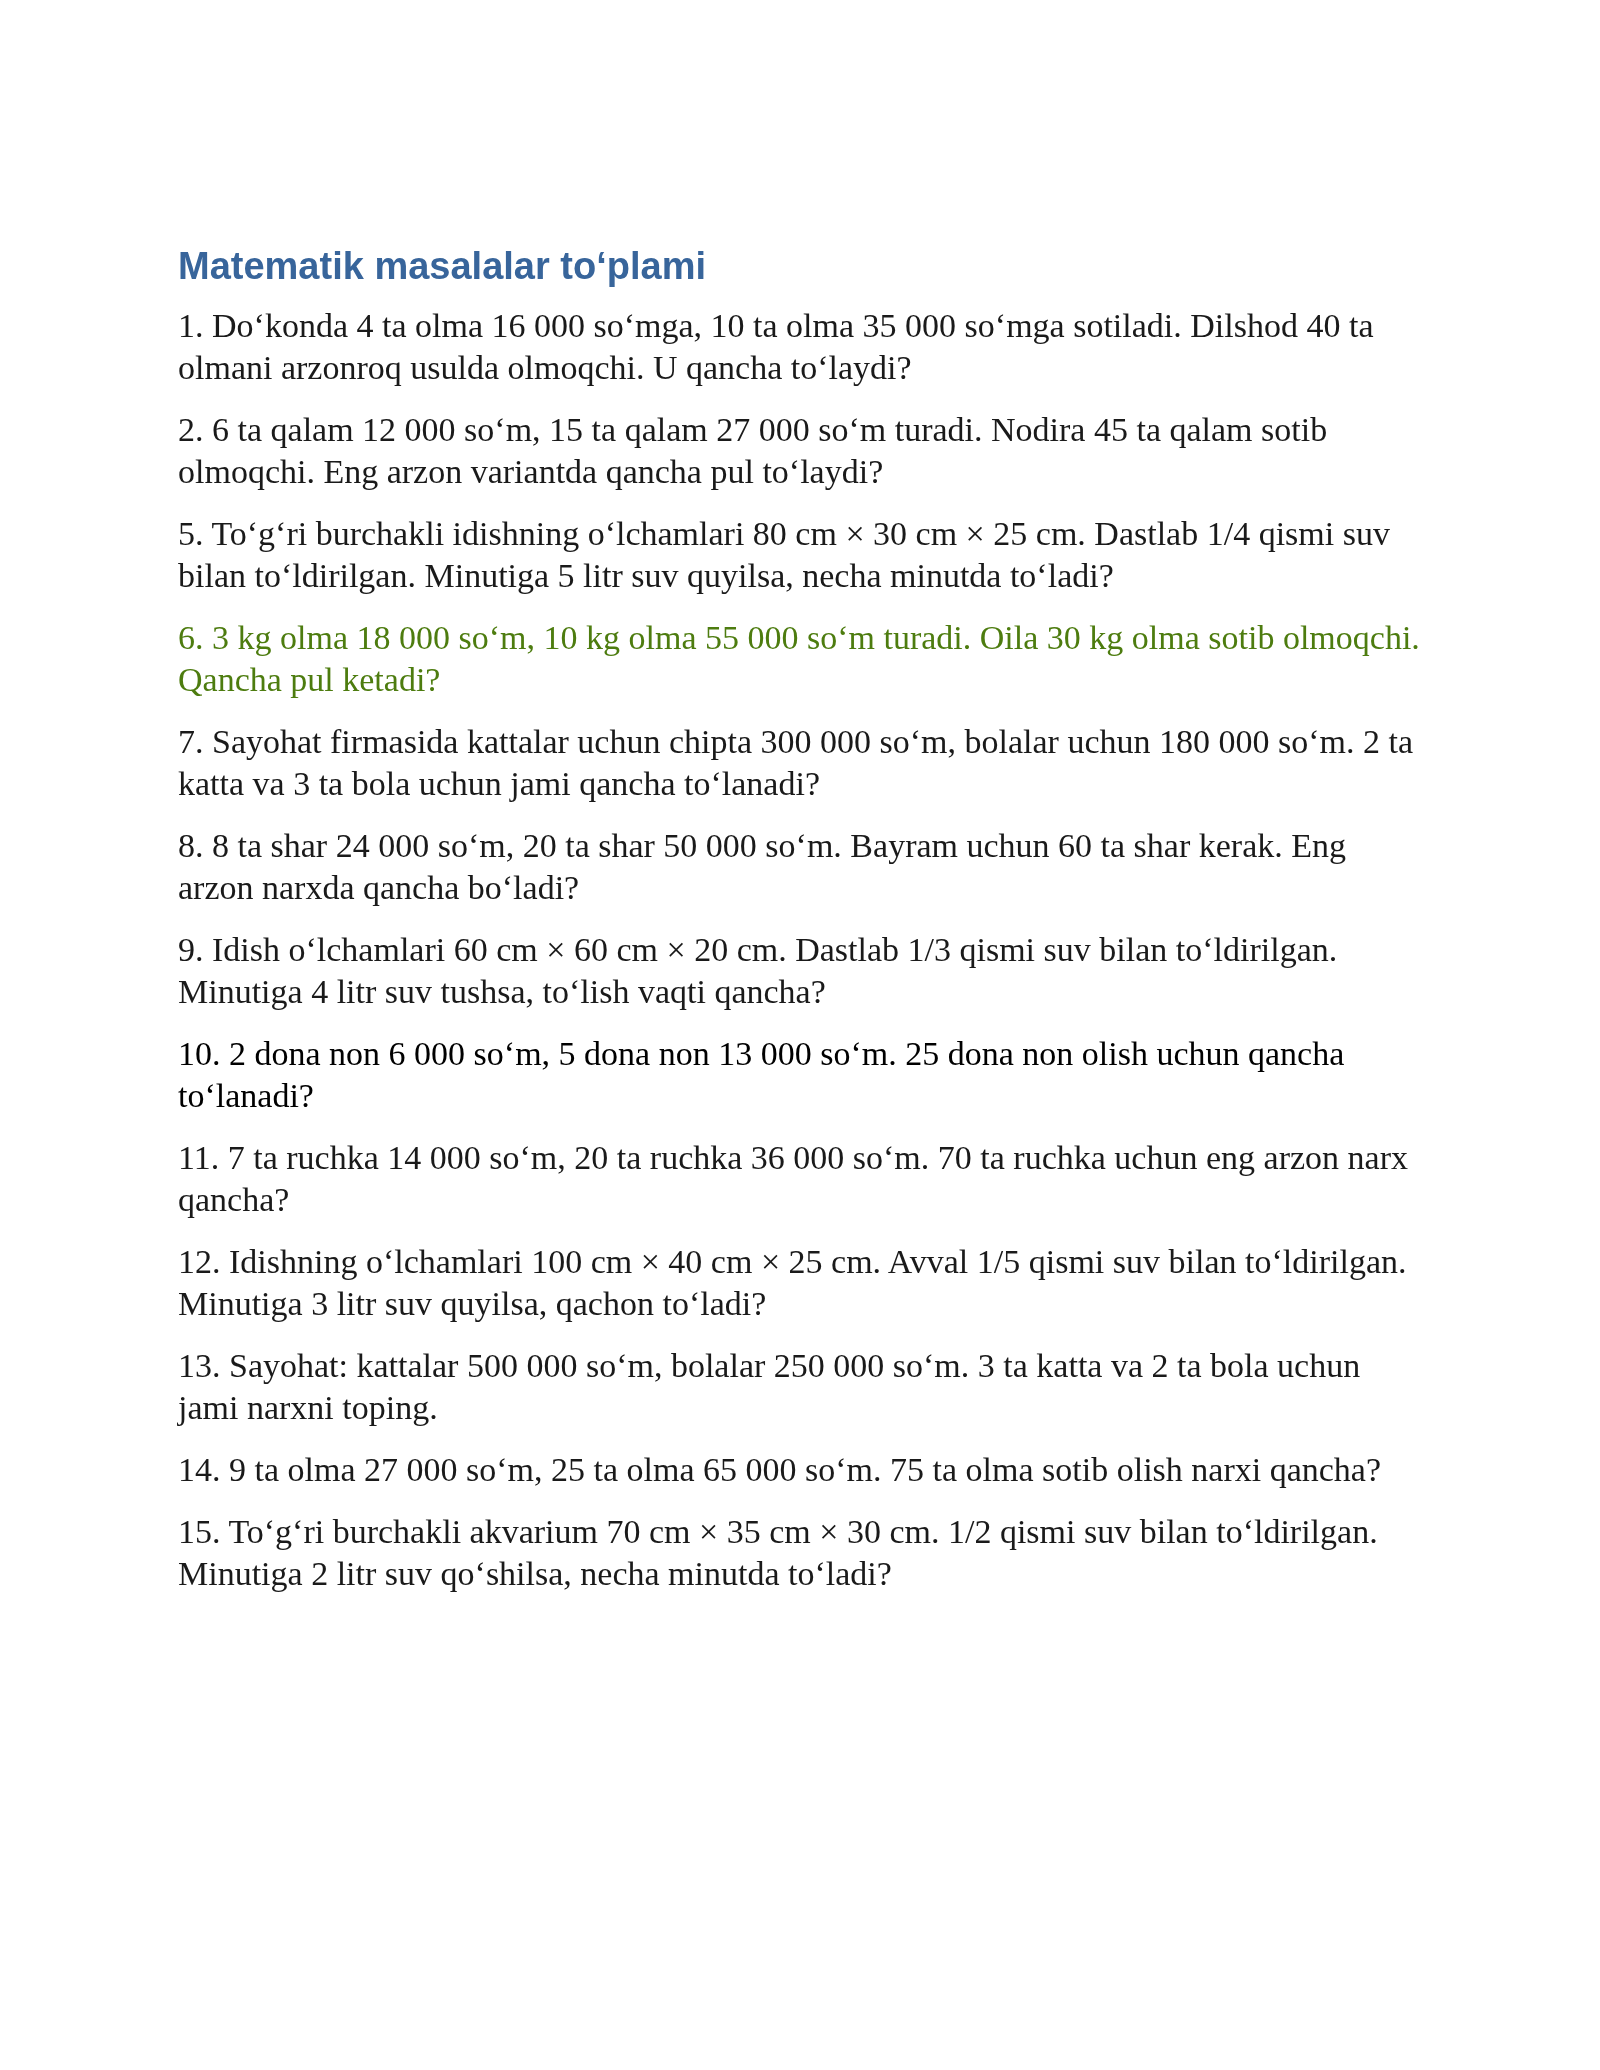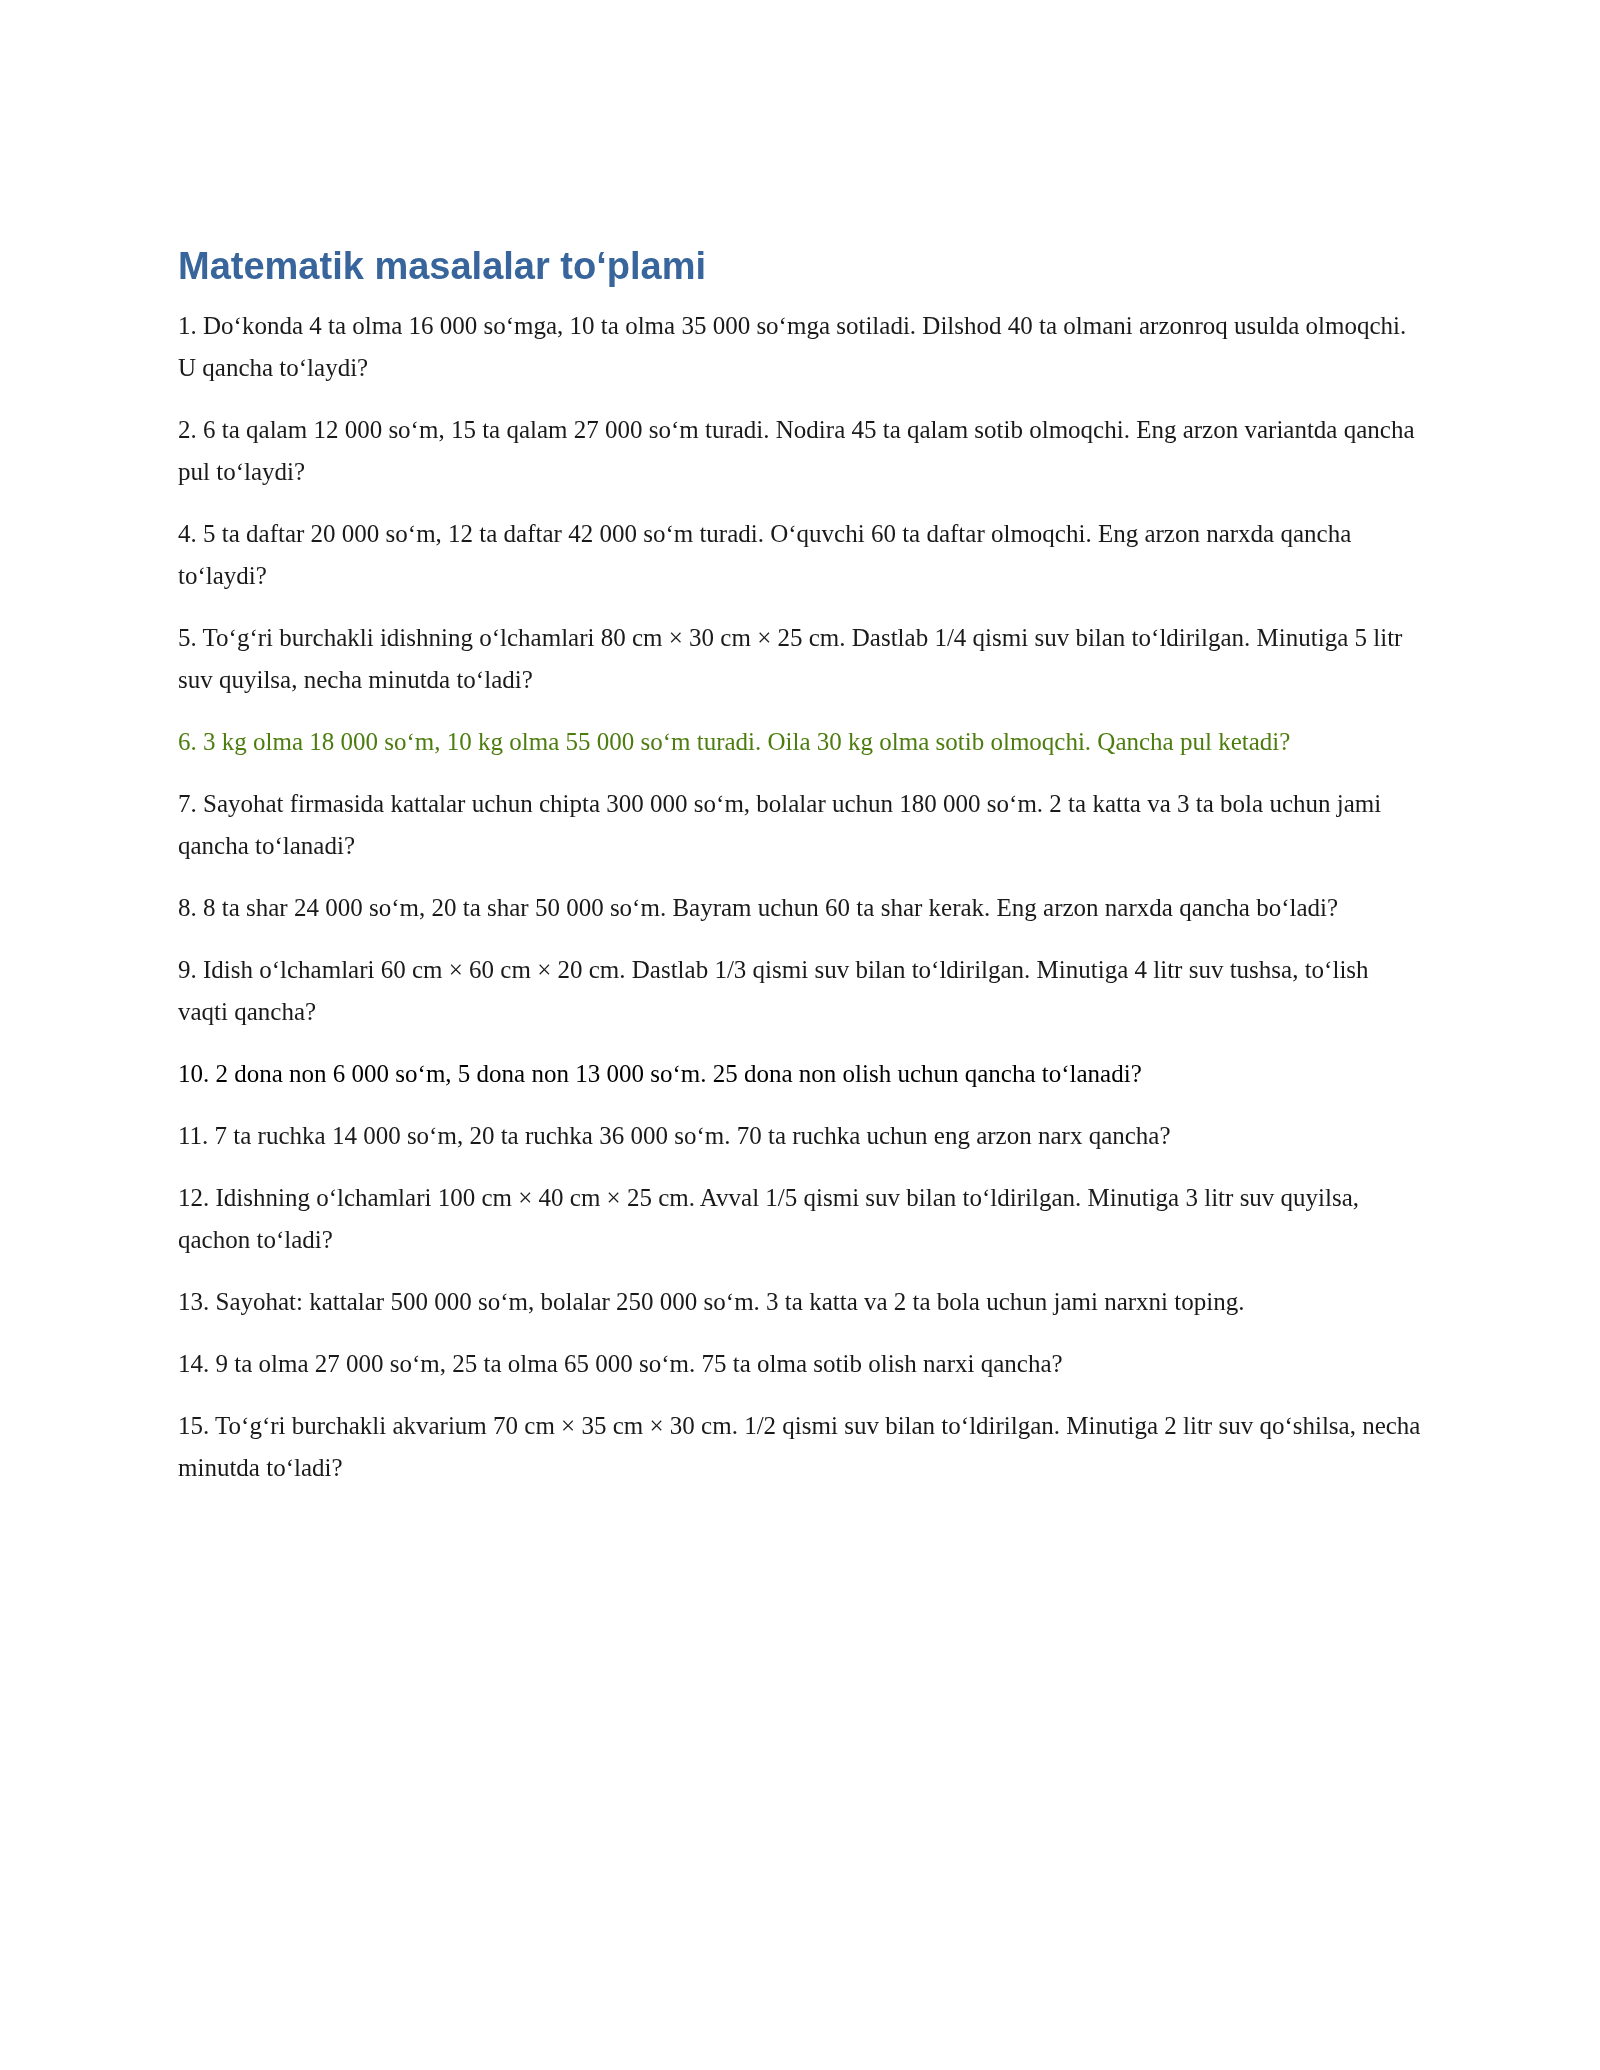--- a/index.html
+++ b/index.html
@@ -21,37 +21,36 @@
   h1.doc-title {
     font-family: "Liberation Sans", "DejaVu Sans", sans-serif;
     font-weight: 700;
     font-size: 38px;
     line-height: 46px;
     letter-spacing: 0px;
     color: #38659B;
     margin: 0 0 16px 0;
   }
   p.problem {
-    font-size: 25px;
+    font-size: 34px;
     line-height: 42px;
     color: #1a1a1a;
     margin: 0 0 20px 0;
     max-width: 1250px;
   }
   p.problem:last-child { margin-bottom: 0; }
 </style>
 </head>
 <body>
 
 <div class="page" style="background: rgb(255, 255, 255);">
   <h1 class="doc-title" style="color: rgb(56, 101, 155);">Matematik masalalar toʻplami</h1>
   <main>
       <p class="problem" style="color: rgb(26, 26, 26);">1. Doʻkonda 4 ta olma 16 000 soʻmga, 10 ta olma 35 000 soʻmga sotiladi. Dilshod 40 ta olmani arzonroq usulda olmoqchi. U qancha toʻlaydi?</p>
       <p class="problem" style="color: rgb(26, 26, 26);">2. 6 ta qalam 12 000 soʻm, 15 ta qalam 27 000 soʻm turadi. Nodira 45 ta qalam sotib olmoqchi. Eng arzon variantda qancha pul toʻlaydi?</p>
-      <p class="problem" style="color: rgb(26, 26, 26);">4. 5 ta daftar 20 000 soʻm, 12 ta daftar 42 000 soʻm turadi. Oʻquvchi 60 ta daftar olmoqchi. Eng arzon narxda qancha toʻlaydi?</p>
       <p class="problem" style="color: rgb(26, 26, 26);">5. Toʻgʻri burchakli idishning oʻlchamlari 80 cm × 30 cm × 25 cm. Dastlab 1/4 qismi suv bilan toʻldirilgan. Minutiga 5 litr suv quyilsa, necha minutda toʻladi?</p>
       <p class="problem" style="color: #4d7c0f;">6. 3 kg olma 18 000 soʻm, 10 kg olma 55 000 soʻm turadi. Oila 30 kg olma sotib olmoqchi. Qancha pul ketadi?</p>
       <p class="problem" style="color: rgb(26, 26, 26);">7. Sayohat firmasida kattalar uchun chipta 300 000 soʻm, bolalar uchun 180 000 soʻm. 2 ta katta va 3 ta bola uchun jami qancha toʻlanadi?</p>
       <p class="problem" style="color: rgb(26, 26, 26);">8. 8 ta shar 24 000 soʻm, 20 ta shar 50 000 soʻm. Bayram uchun 60 ta shar kerak. Eng arzon narxda qancha boʻladi?</p>
       <p class="problem" style="color: rgb(26, 26, 26);">9. Idish oʻlchamlari 60 cm × 60 cm × 20 cm. Dastlab 1/3 qismi suv bilan toʻldirilgan. Minutiga 4 litr suv tushsa, toʻlish vaqti qancha?</p>
       <p class="problem" style="color: #000000;">10. 2 dona non 6 000 soʻm, 5 dona non 13 000 soʻm. 25 dona non olish uchun qancha toʻlanadi?</p>
       <p class="problem" style="color: rgb(26, 26, 26);">11. 7 ta ruchka 14 000 soʻm, 20 ta ruchka 36 000 soʻm. 70 ta ruchka uchun eng arzon narx qancha?</p>
       <p class="problem" style="color: rgb(26, 26, 26);">12. Idishning oʻlchamlari 100 cm × 40 cm × 25 cm. Avval 1/5 qismi suv bilan toʻldirilgan. Minutiga 3 litr suv quyilsa, qachon toʻladi?</p>
       <p class="problem" style="color: rgb(26, 26, 26);">13. Sayohat: kattalar 500 000 soʻm, bolalar 250 000 soʻm. 3 ta katta va 2 ta bola uchun jami narxni toping.</p>
       <p class="problem" style="color: rgb(26, 26, 26);">14. 9 ta olma 27 000 soʻm, 25 ta olma 65 000 soʻm. 75 ta olma sotib olish narxi qancha?</p>

